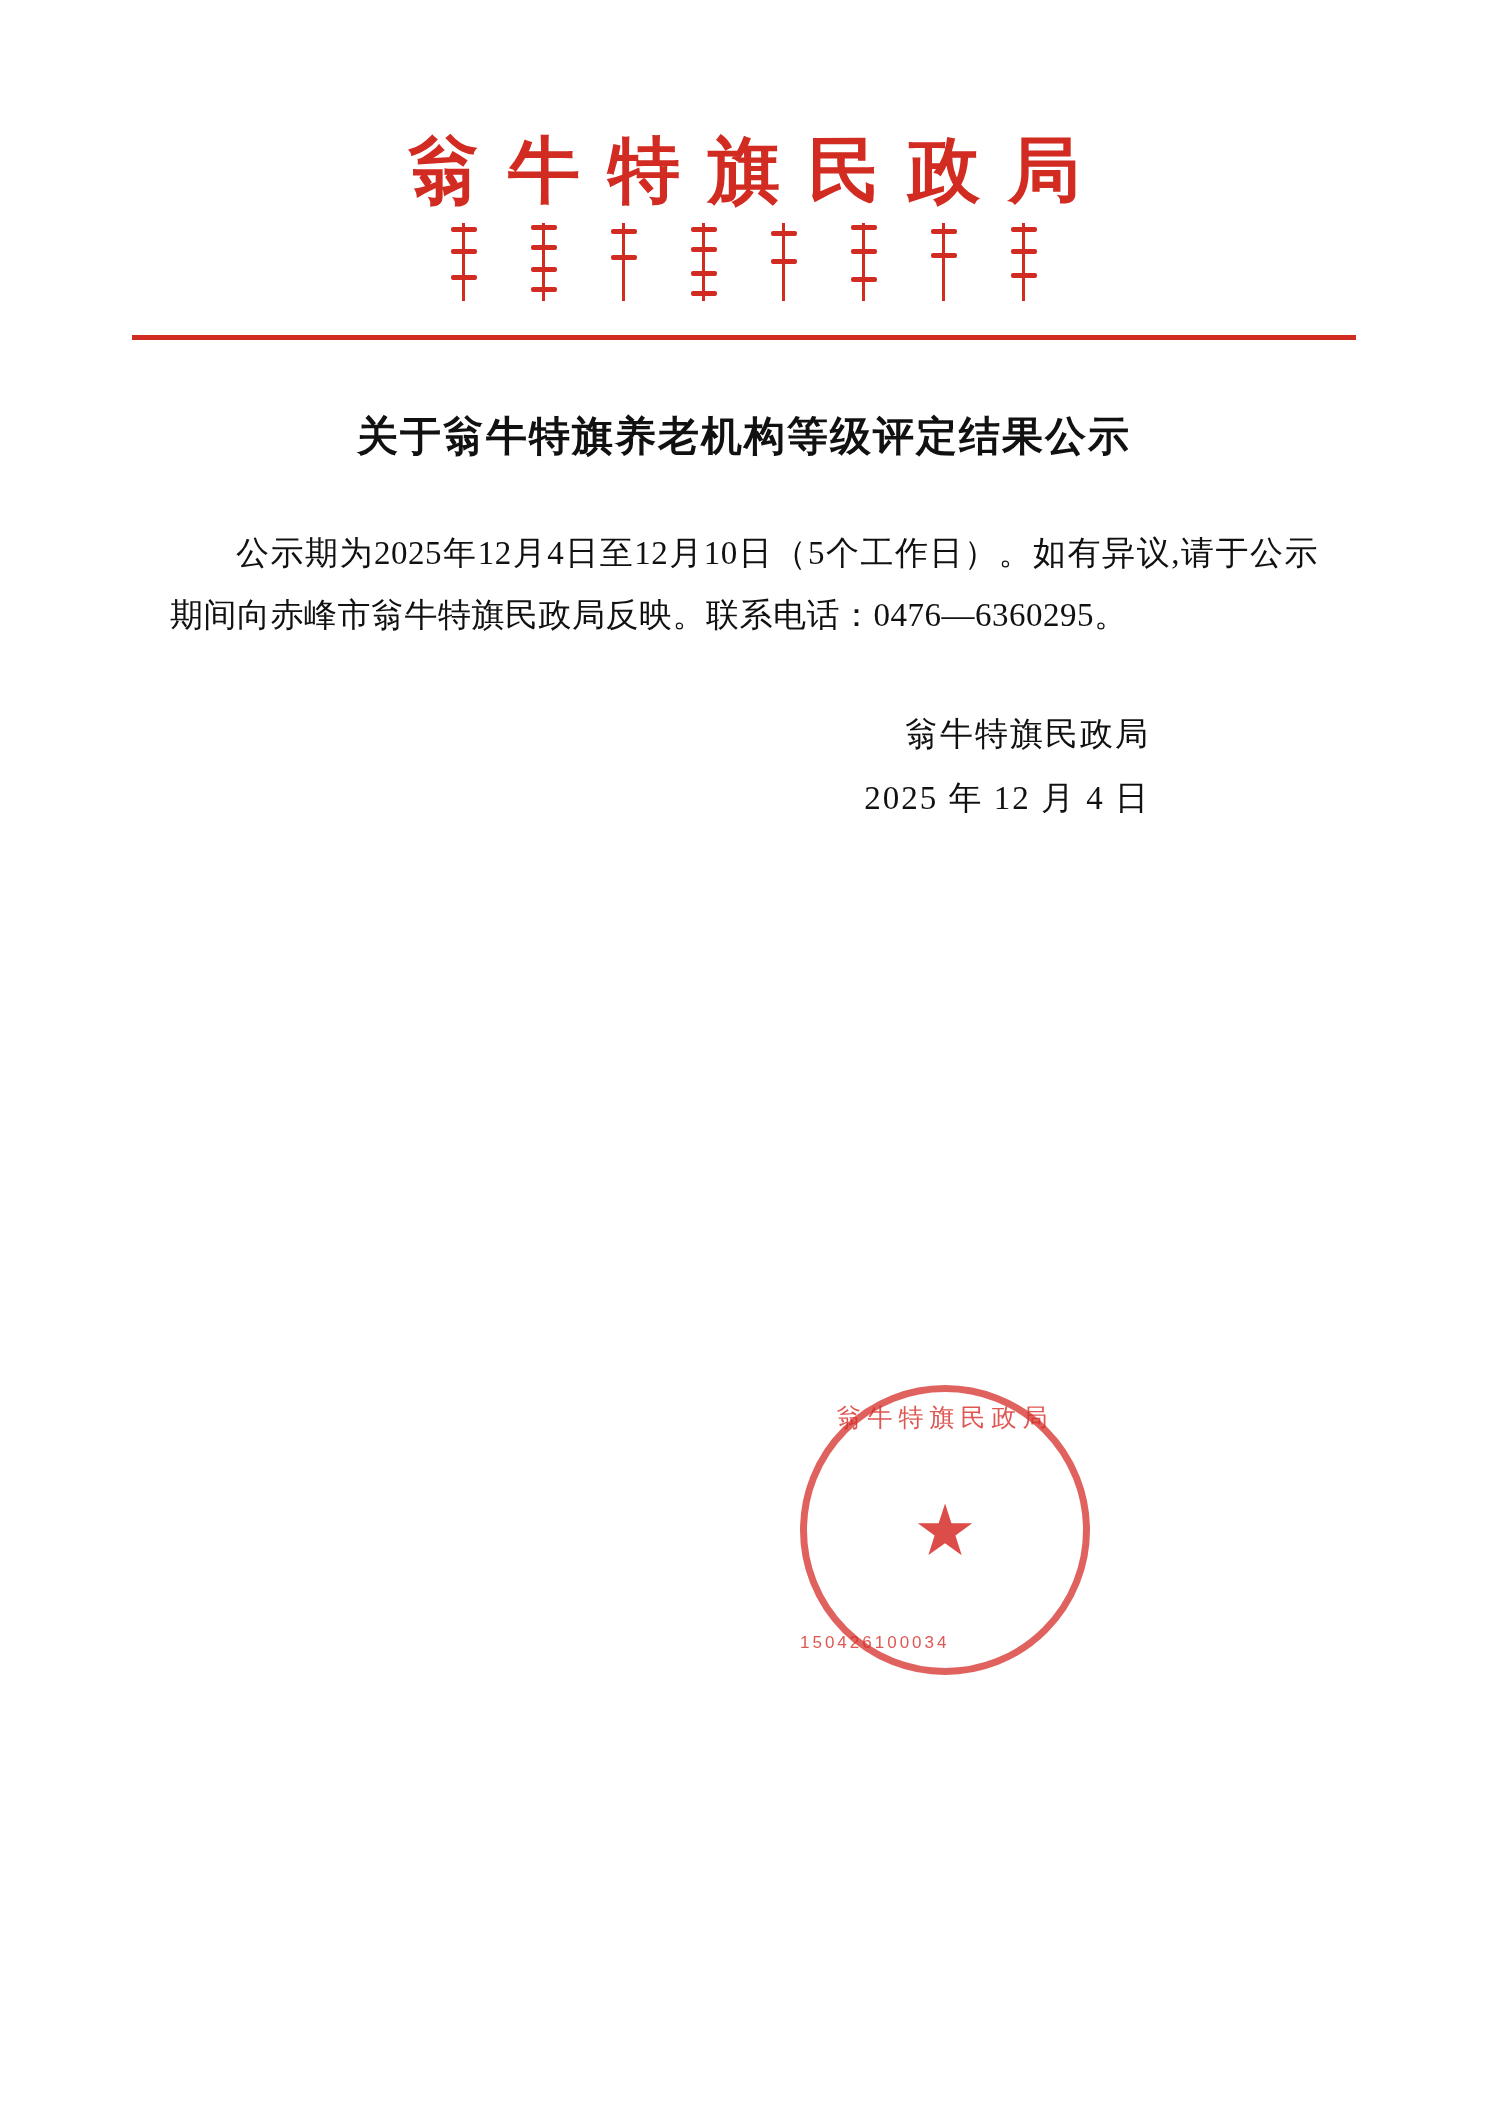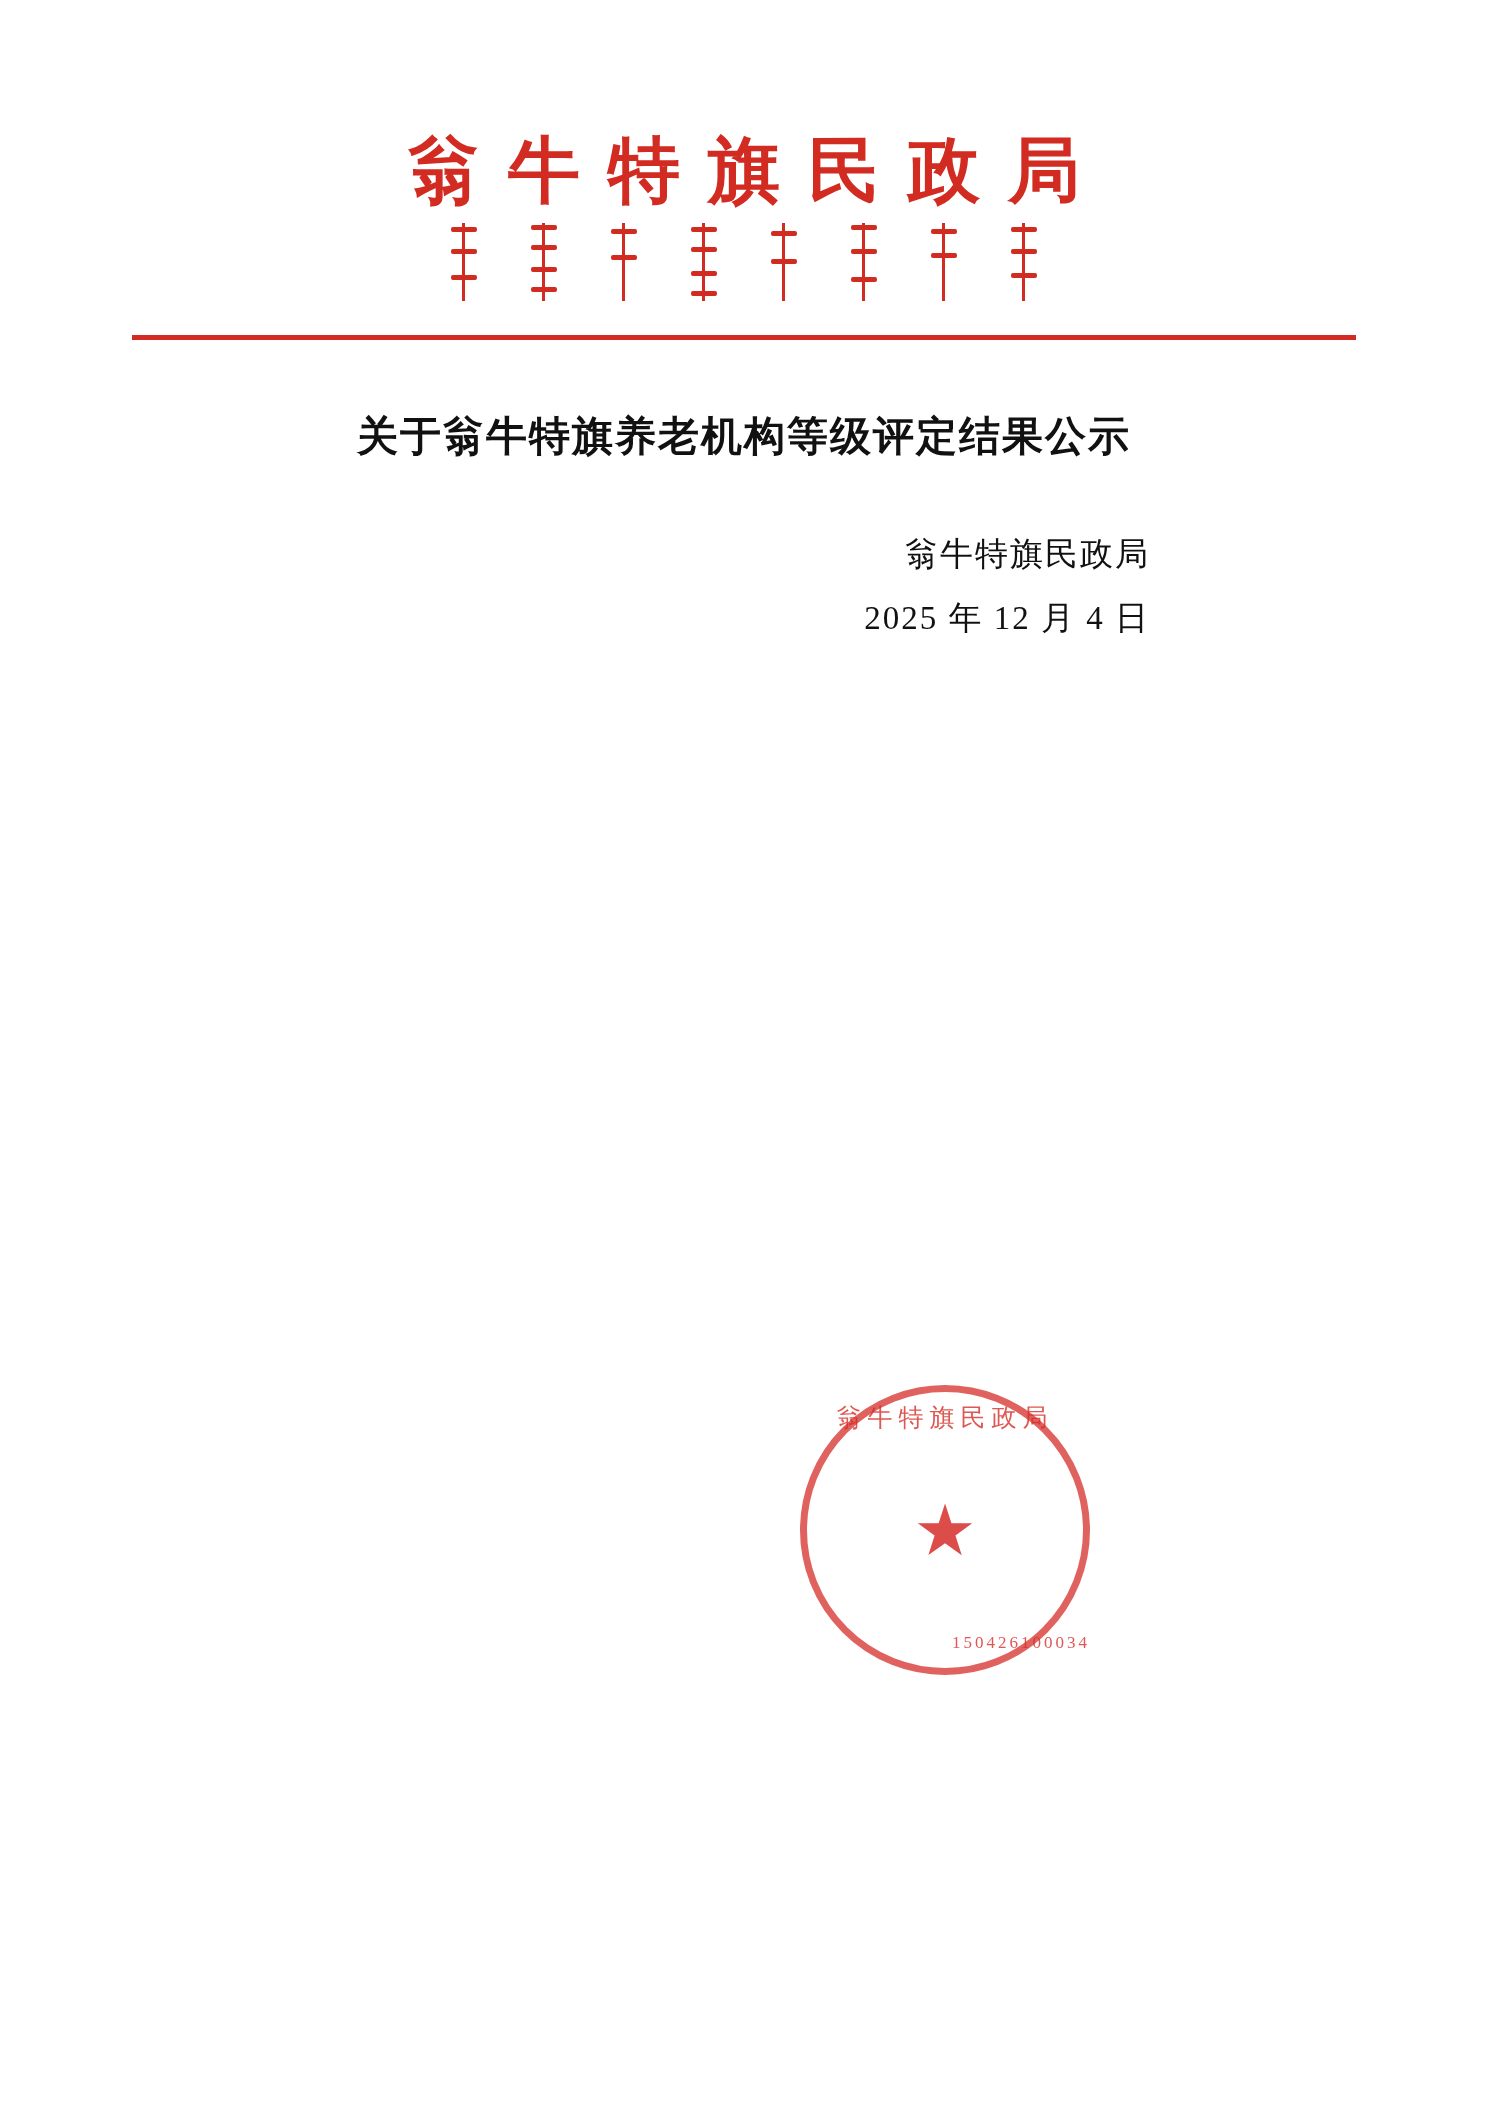--- a/index.html
+++ b/index.html
@@ -155,25 +155,25 @@
     color: rgba(214, 45, 40, 0.8);
     font-size: 25px;
     letter-spacing: 6px;
     font-family: "Liberation Serif", "DejaVu Serif", serif;
   }
   .seal-bottom-text {
     position: absolute;
     left: 0;
     bottom: 22px;
     width: 100%;
-    text-align: right;
+    text-align: left;
     color: rgba(214, 45, 40, 0.8);
     font-size: 17px;
     letter-spacing: 3px;
-    font-family: Liberation Serif, serif;
+    font-family: Liberation Sans, sans-serif;
   }
 </style>
 </head>
 <body>
 
 <div class="page">
 
   <div class="letterhead">
     <div class="org-title">翁牛特旗民政局</div>
 
@@ -220,20 +220,21 @@
     </div>
 
     <div class="rule-wrap">
       <div class="rule-thick"></div>
     </div>
   </div>
 
   <h1 class="doc-title">关于翁牛特旗养老机构等级评定结果公示</h1>
 
   <div class="body-text">
+    <p>公示期为2025年12月4日至12月10日（5个工作日）。如有异议,请于公示期间向赤峰市翁牛特旗民政局反映。联系电话：0476—6360295。</p>
   </div>
 
   <div class="seal">
     <div class="seal-ring"></div>
     <div class="seal-top-text">翁牛特旗民政局</div>
     <div class="seal-star">★</div>
     <div class="seal-bottom-text">150426100034</div>
   </div>
 
   <div class="signature">

